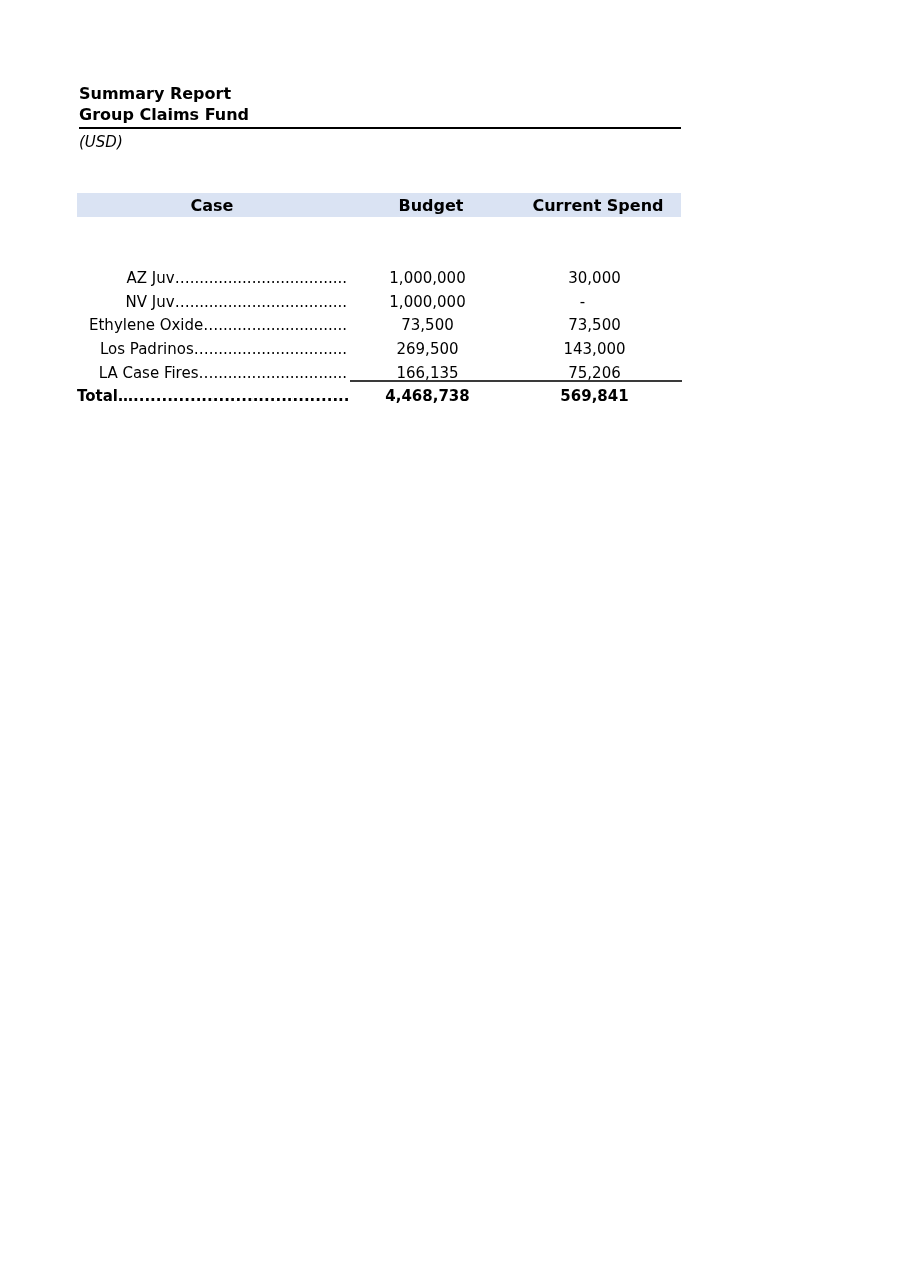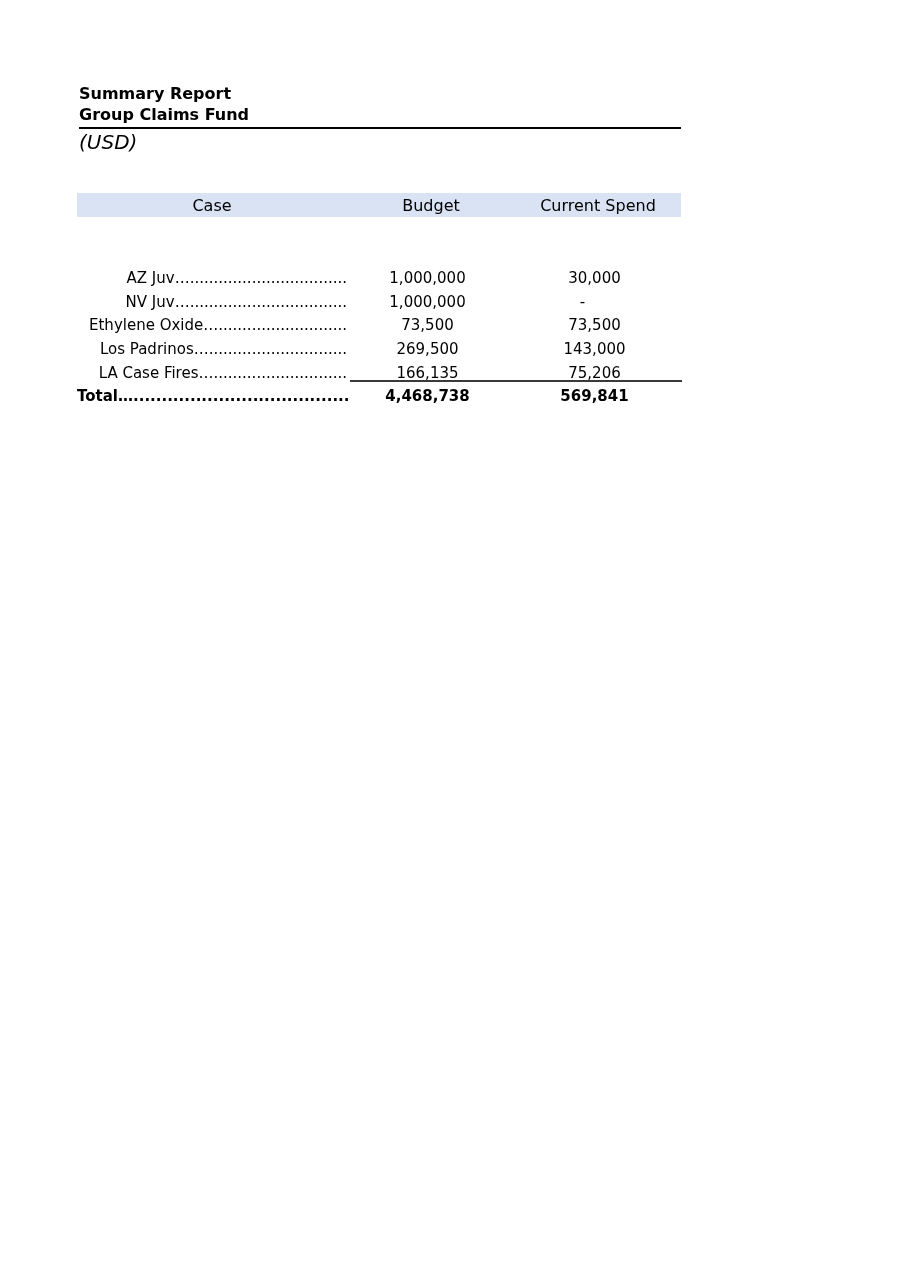--- a/index.html
+++ b/index.html
@@ -28,40 +28,40 @@
     padding-bottom: 2px;
   }
   .title-line {
     font-weight: bold;
     font-size: 16px;
     line-height: 21px;
     white-space: nowrap;
   }
   .subtitle {
     font-style: italic;
-    font-size: 20px;
+    font-size: 15px;
     line-height: 20px;
     margin-top: 3px;
     white-space: nowrap;
   }
 
   
   .claims-table {
     position: absolute;
     left: 77px;
     top: 193px;
     width: 604px;
     font-size: 15px;
   }
   .thead {
     display: flex;
     align-items: center;
     height: 24px;
     background: #dae3f3;
-    font-weight: normal;
+    font-weight: bold;
     font-size: 16px;
   }
   .th { text-align: center; }
   .col-case   { width: 270px; }
   .col-budget { width: 168px; }
   .col-cur    { width: 166px; text-align: center; }
 
   .head-gap { height: 49px; }
 
   .row {

